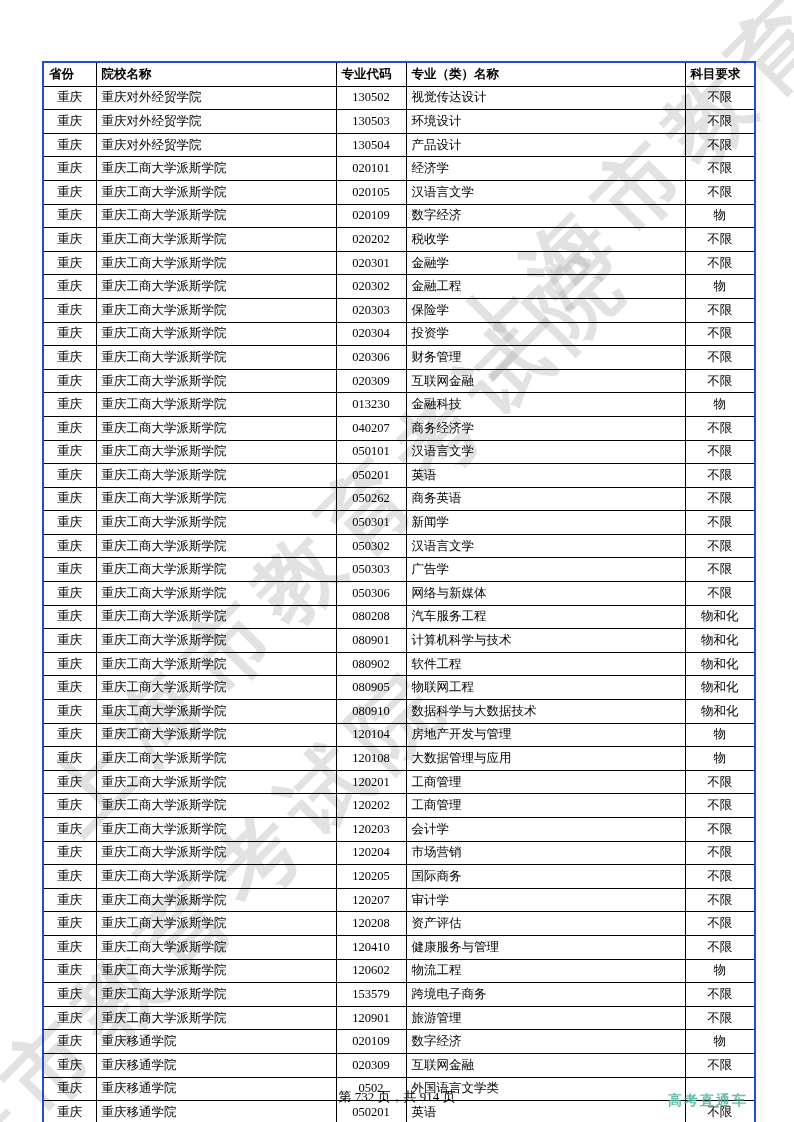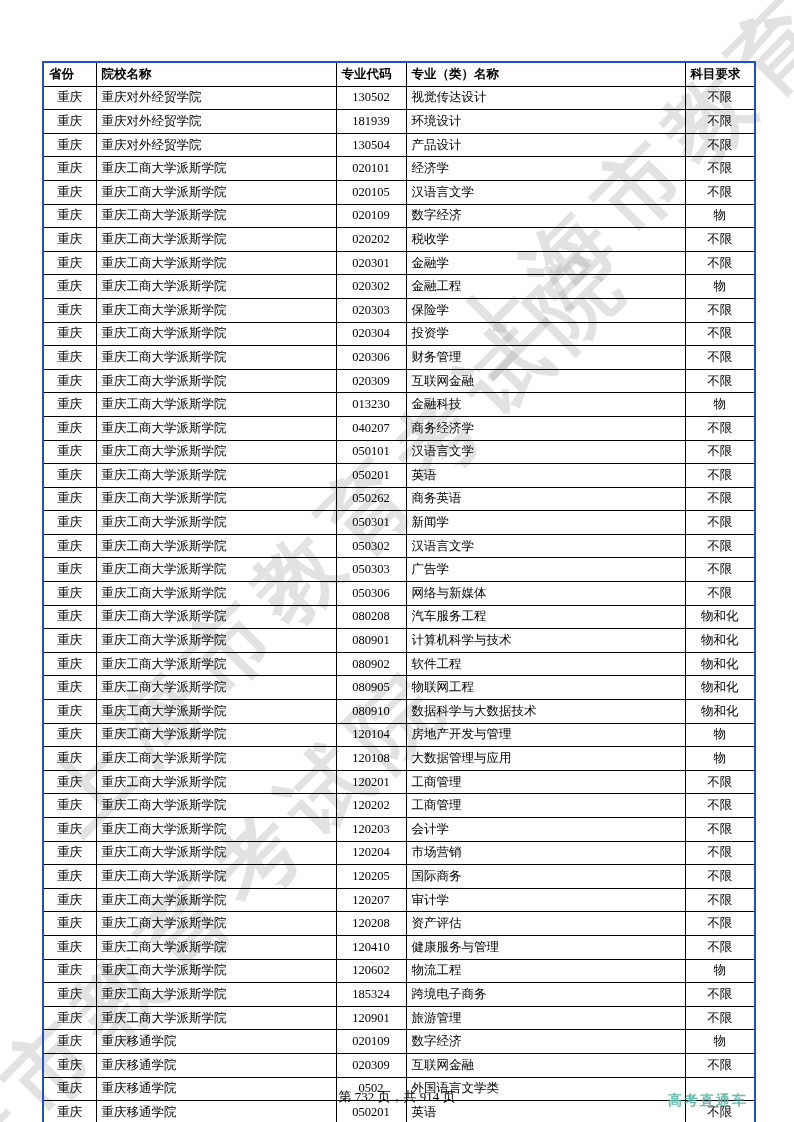--- a/index.html
+++ b/index.html
@@ -100,21 +100,21 @@
       <tr>
         <td class="col0">重庆</td>
         <td class="col1">重庆对外经贸学院</td>
         <td class="col2">130502</td>
         <td class="col3">视觉传达设计</td>
         <td class="col4">不限</td>
       </tr>
       <tr>
         <td class="col0">重庆</td>
         <td class="col1">重庆对外经贸学院</td>
-        <td class="col2">181939</td>
+        <td class="col2">130503</td>
         <td class="col3">环境设计</td>
         <td class="col4">不限</td>
       </tr>
       <tr>
         <td class="col0">重庆</td>
         <td class="col1">重庆对外经贸学院</td>
         <td class="col2">130504</td>
         <td class="col3">产品设计</td>
         <td class="col4">不限</td>
       </tr>
@@ -359,21 +359,21 @@
       <tr>
         <td class="col0">重庆</td>
         <td class="col1">重庆工商大学派斯学院</td>
         <td class="col2">120602</td>
         <td class="col3">物流工程</td>
         <td class="col4">物</td>
       </tr>
       <tr>
         <td class="col0">重庆</td>
         <td class="col1">重庆工商大学派斯学院</td>
-        <td class="col2">185324</td>
+        <td class="col2">153579</td>
         <td class="col3">跨境电子商务</td>
         <td class="col4">不限</td>
       </tr>
       <tr>
         <td class="col0">重庆</td>
         <td class="col1">重庆工商大学派斯学院</td>
         <td class="col2">120901</td>
         <td class="col3">旅游管理</td>
         <td class="col4">不限</td>
       </tr>

